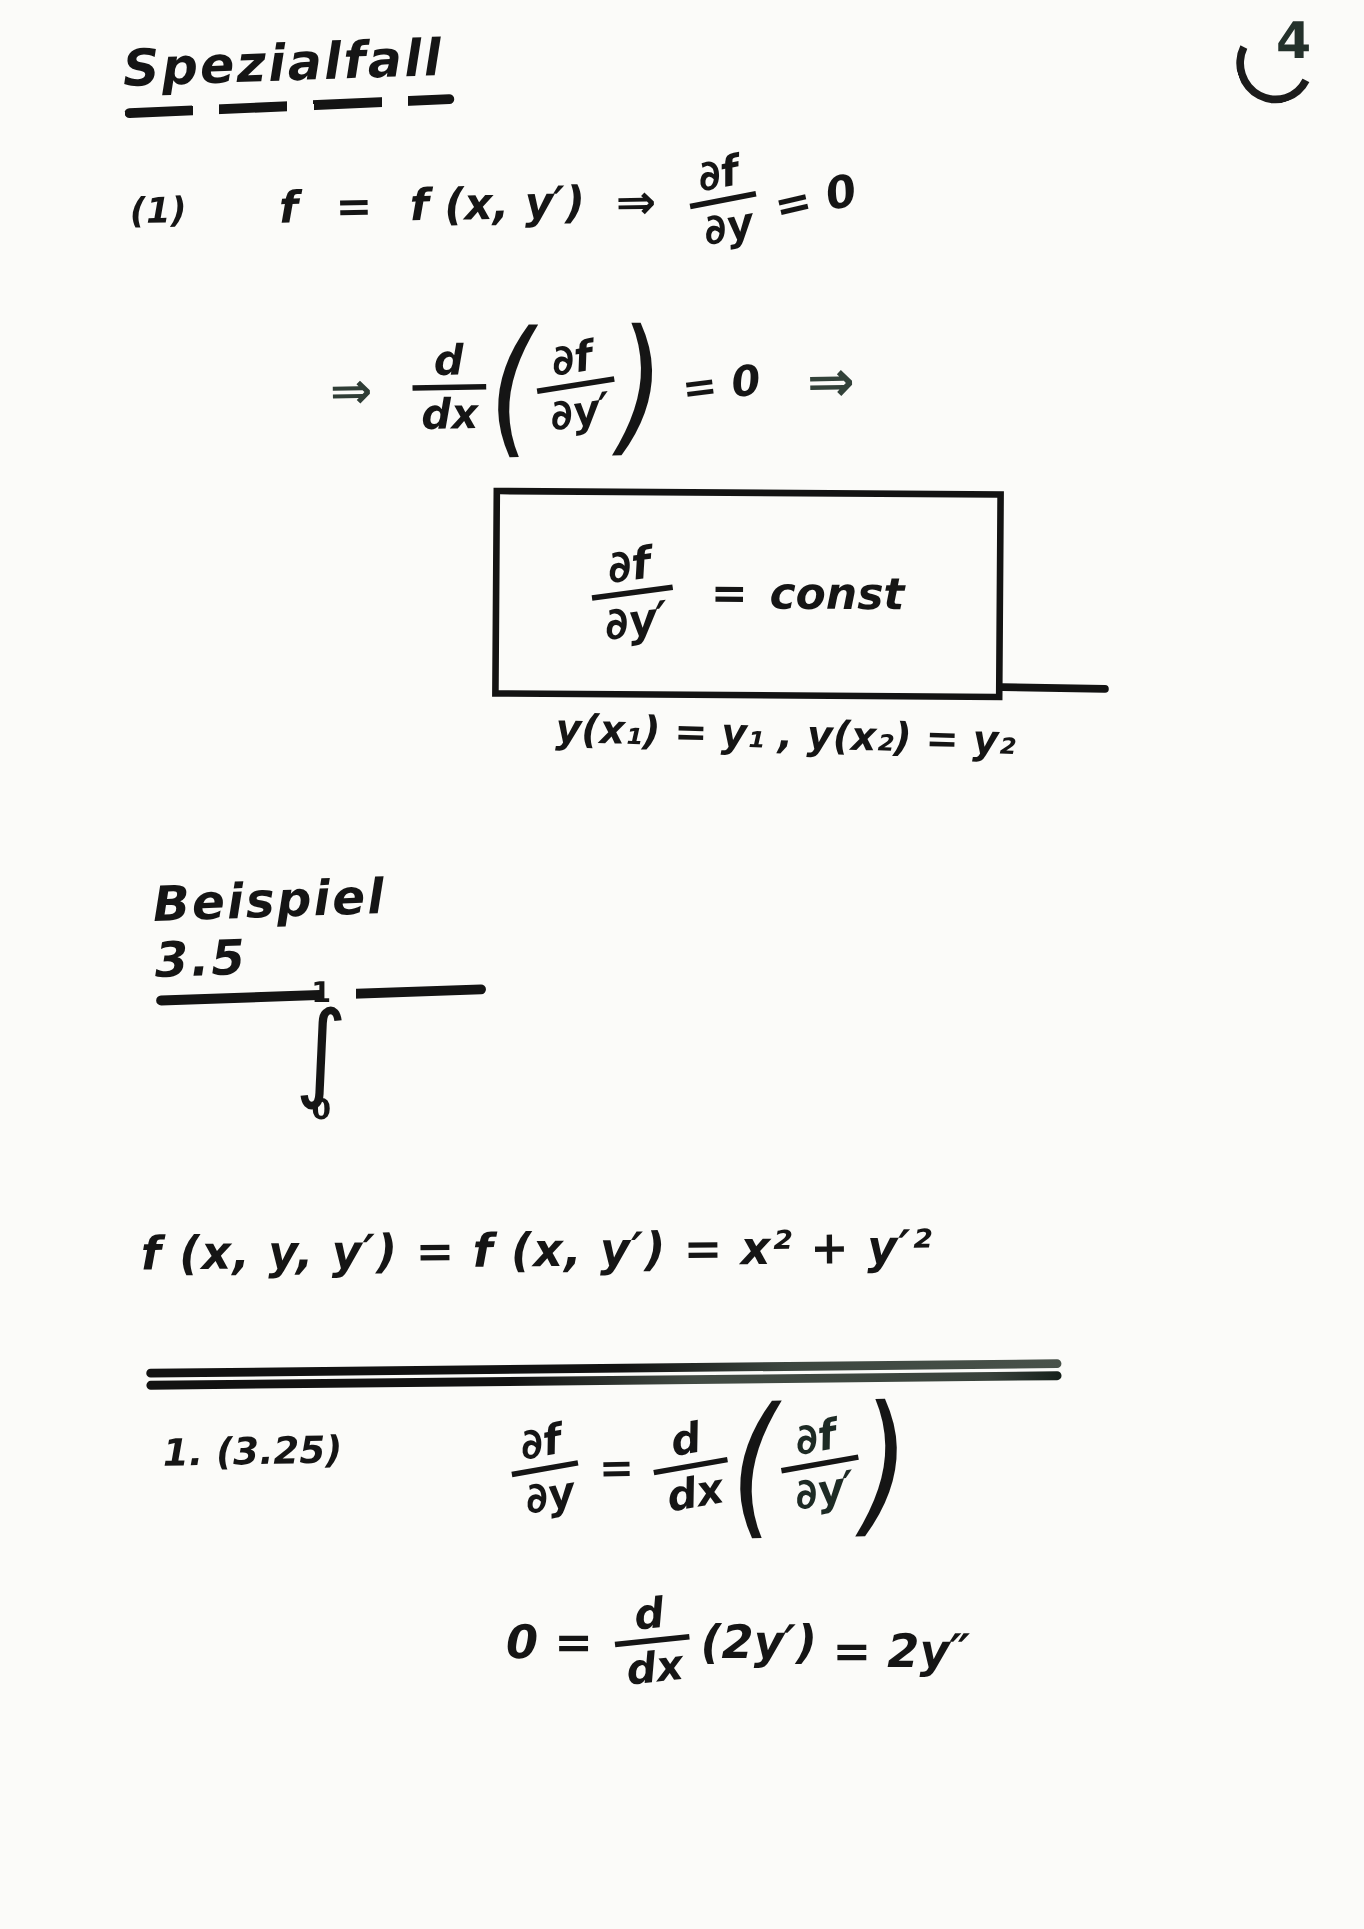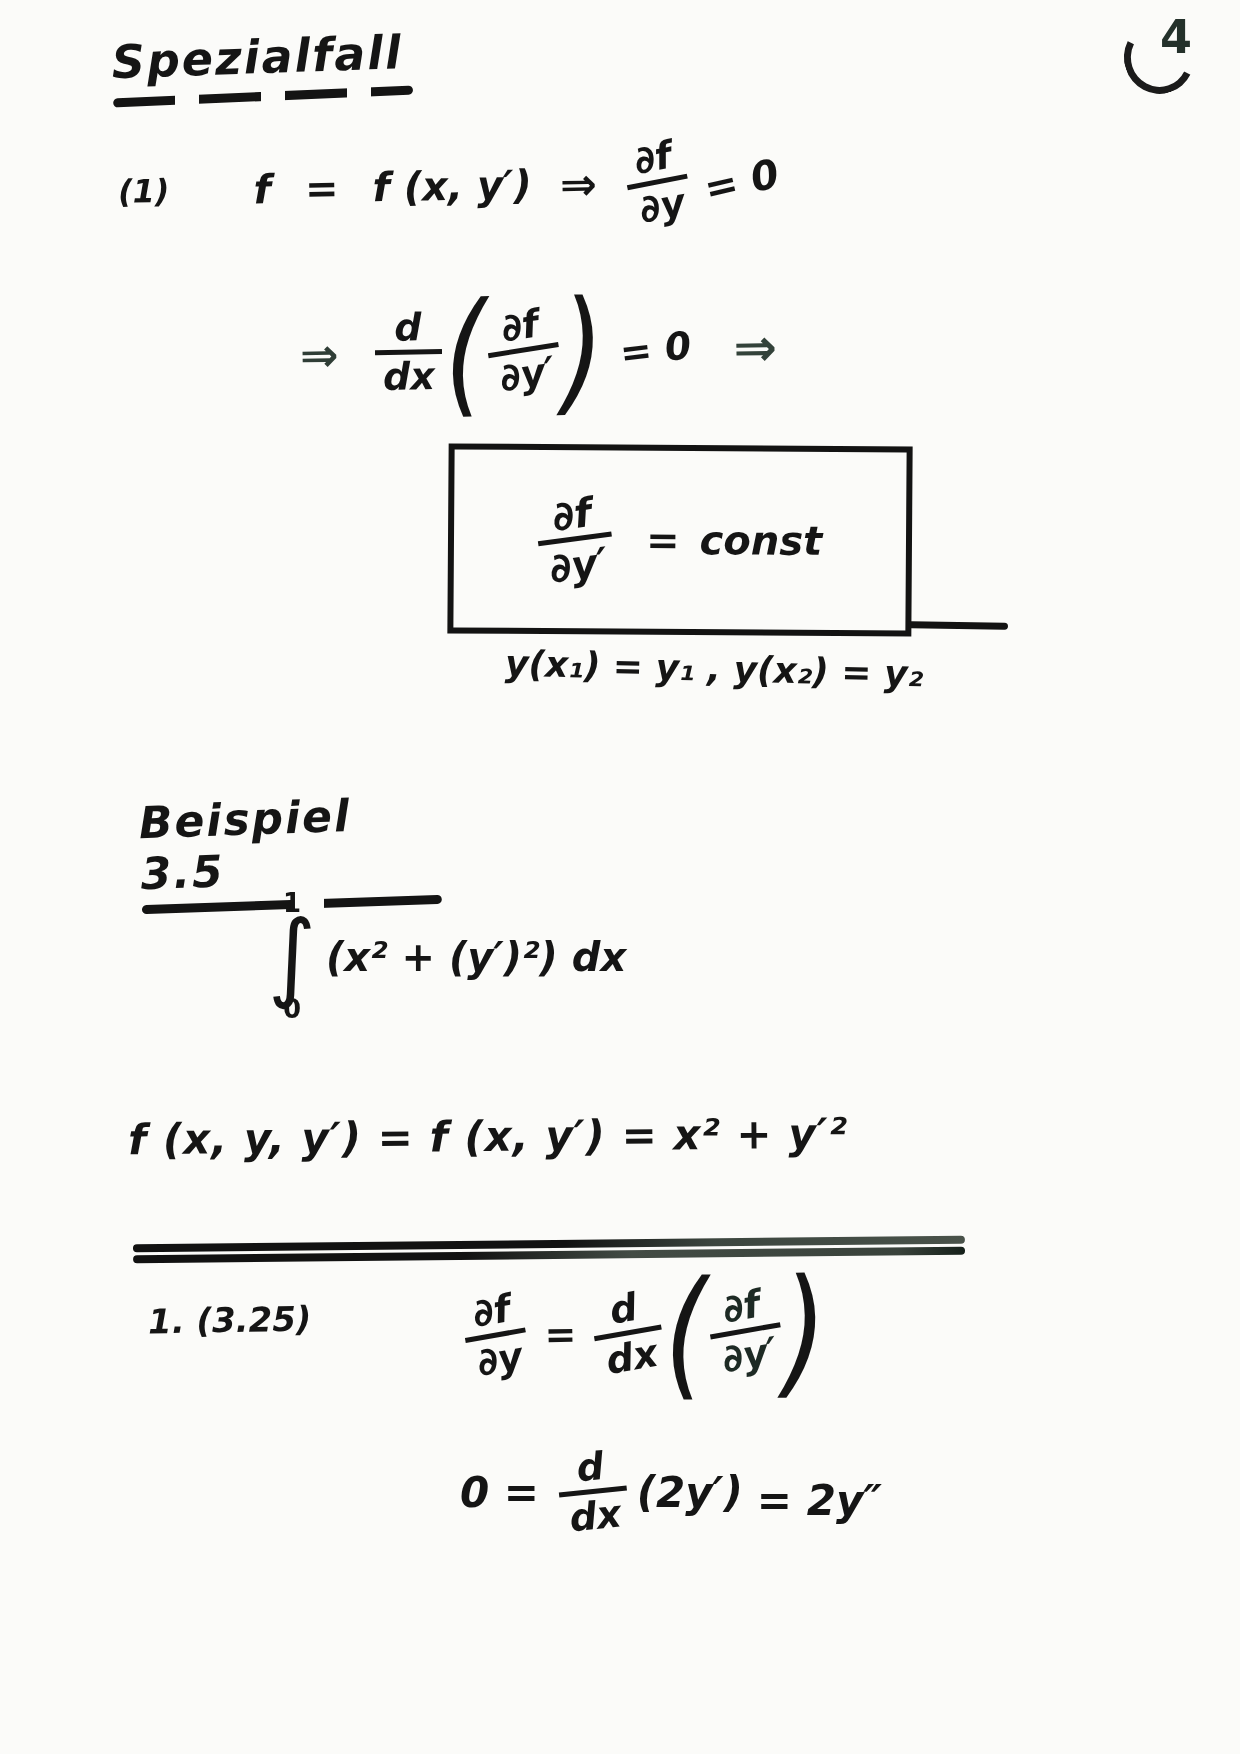--- a/index.html
+++ b/index.html
@@ -165,21 +165,20 @@
     <span class="hw">Beispiel 3.5</span>
     <div class="u-dash2"></div>
   </div>
 
   <div class="eq-row int-line">
     <span class="int-col">
       <span class="lim">1</span>
       <span class="sign">∫</span>
       <span class="lim">0</span>
     </span>
-    <span class="sym integrand">(x² + (y′)²) dx</span>
   </div>
 
   <div class="eq-row fline">
     <span class="sym">f (x, y, y′)  =  f (x, y′)  =  x² + y′²</span>
   </div>
 
   <div class="separator">
     <div class="bar1"></div>
     <div class="bar2"></div>
   </div>

